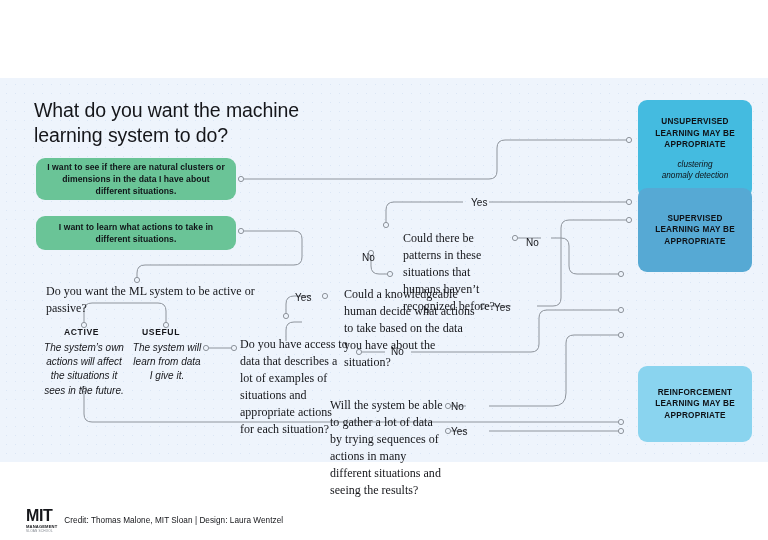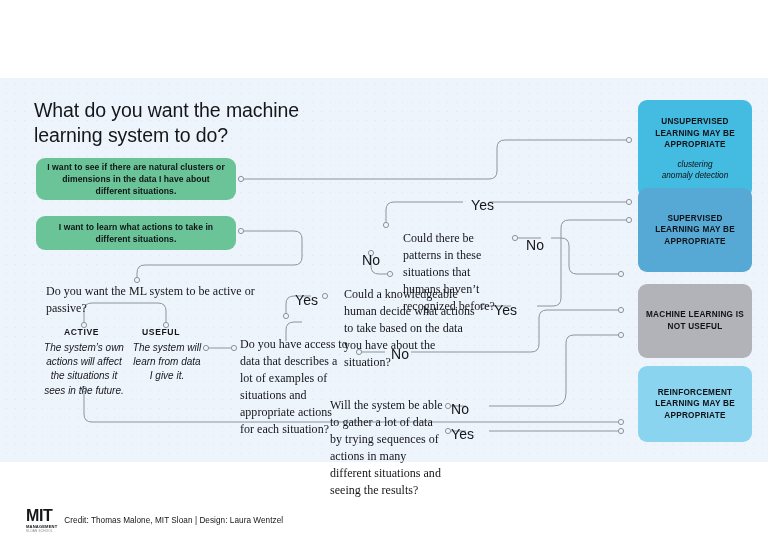--- a/index.html
+++ b/index.html
@@ -129,21 +129,21 @@
     text-align: center;
   }
   #ap-head-0 { left: 64px;  top: 249px; }
   #ap-body-0 { left: 42px;  top: 263px; width: 84px; }
   #ap-head-1 { left: 142px; top: 249px; }
   #ap-body-1 { left: 131px; top: 263px; width: 72px; }
 
   
   .ynlabel {
     position: absolute;
-    font-size: 14px;
+    font-size: 10px;
     color: #15161a;
     letter-spacing: 0.1px;
   }
   #yn-0 { left: 471px; top: 119px; }  
   #yn-1 { left: 362px; top: 174px; }  
   #yn-2 { left: 526px; top: 159px; }  
   #yn-3 { left: 295px; top: 214px; }  
   #yn-4 { left: 494px; top: 224px; }  
   #yn-5 { left: 391px; top: 268px; }  
   #yn-6 { left: 451px; top: 323px; }  
@@ -284,23 +284,20 @@
     <div class="ynlabel" id="yn-6">No</div>
     <div class="ynlabel" id="yn-7">Yes</div>
 
     <div class="outcome" id="out-0">
       <div class="oc-head">UNSUPERVISED LEARNING MAY BE APPROPRIATE</div>
       <div class="oc-sub">clustering<br>anomaly detection</div>
     </div>
     <div class="outcome" id="out-1">
       <div class="oc-head">SUPERVISED LEARNING MAY BE APPROPRIATE</div>
     </div>
-    <div class="outcome" id="out-2">
-      <div class="oc-head">MACHINE LEARNING IS NOT USEFUL</div>
-    </div>
     <div class="outcome" id="out-3">
       <div class="oc-head">REINFORCEMENT LEARNING MAY BE APPROPRIATE</div>
     </div>
 
     <div id="footer">
       <div id="mit-logo">
         <div class="mit-main">MIT</div>
         <div class="mit-mgmt">MANAGEMENT</div>
         <div class="mit-sloan">SLOAN SCHOOL</div>
       </div>

